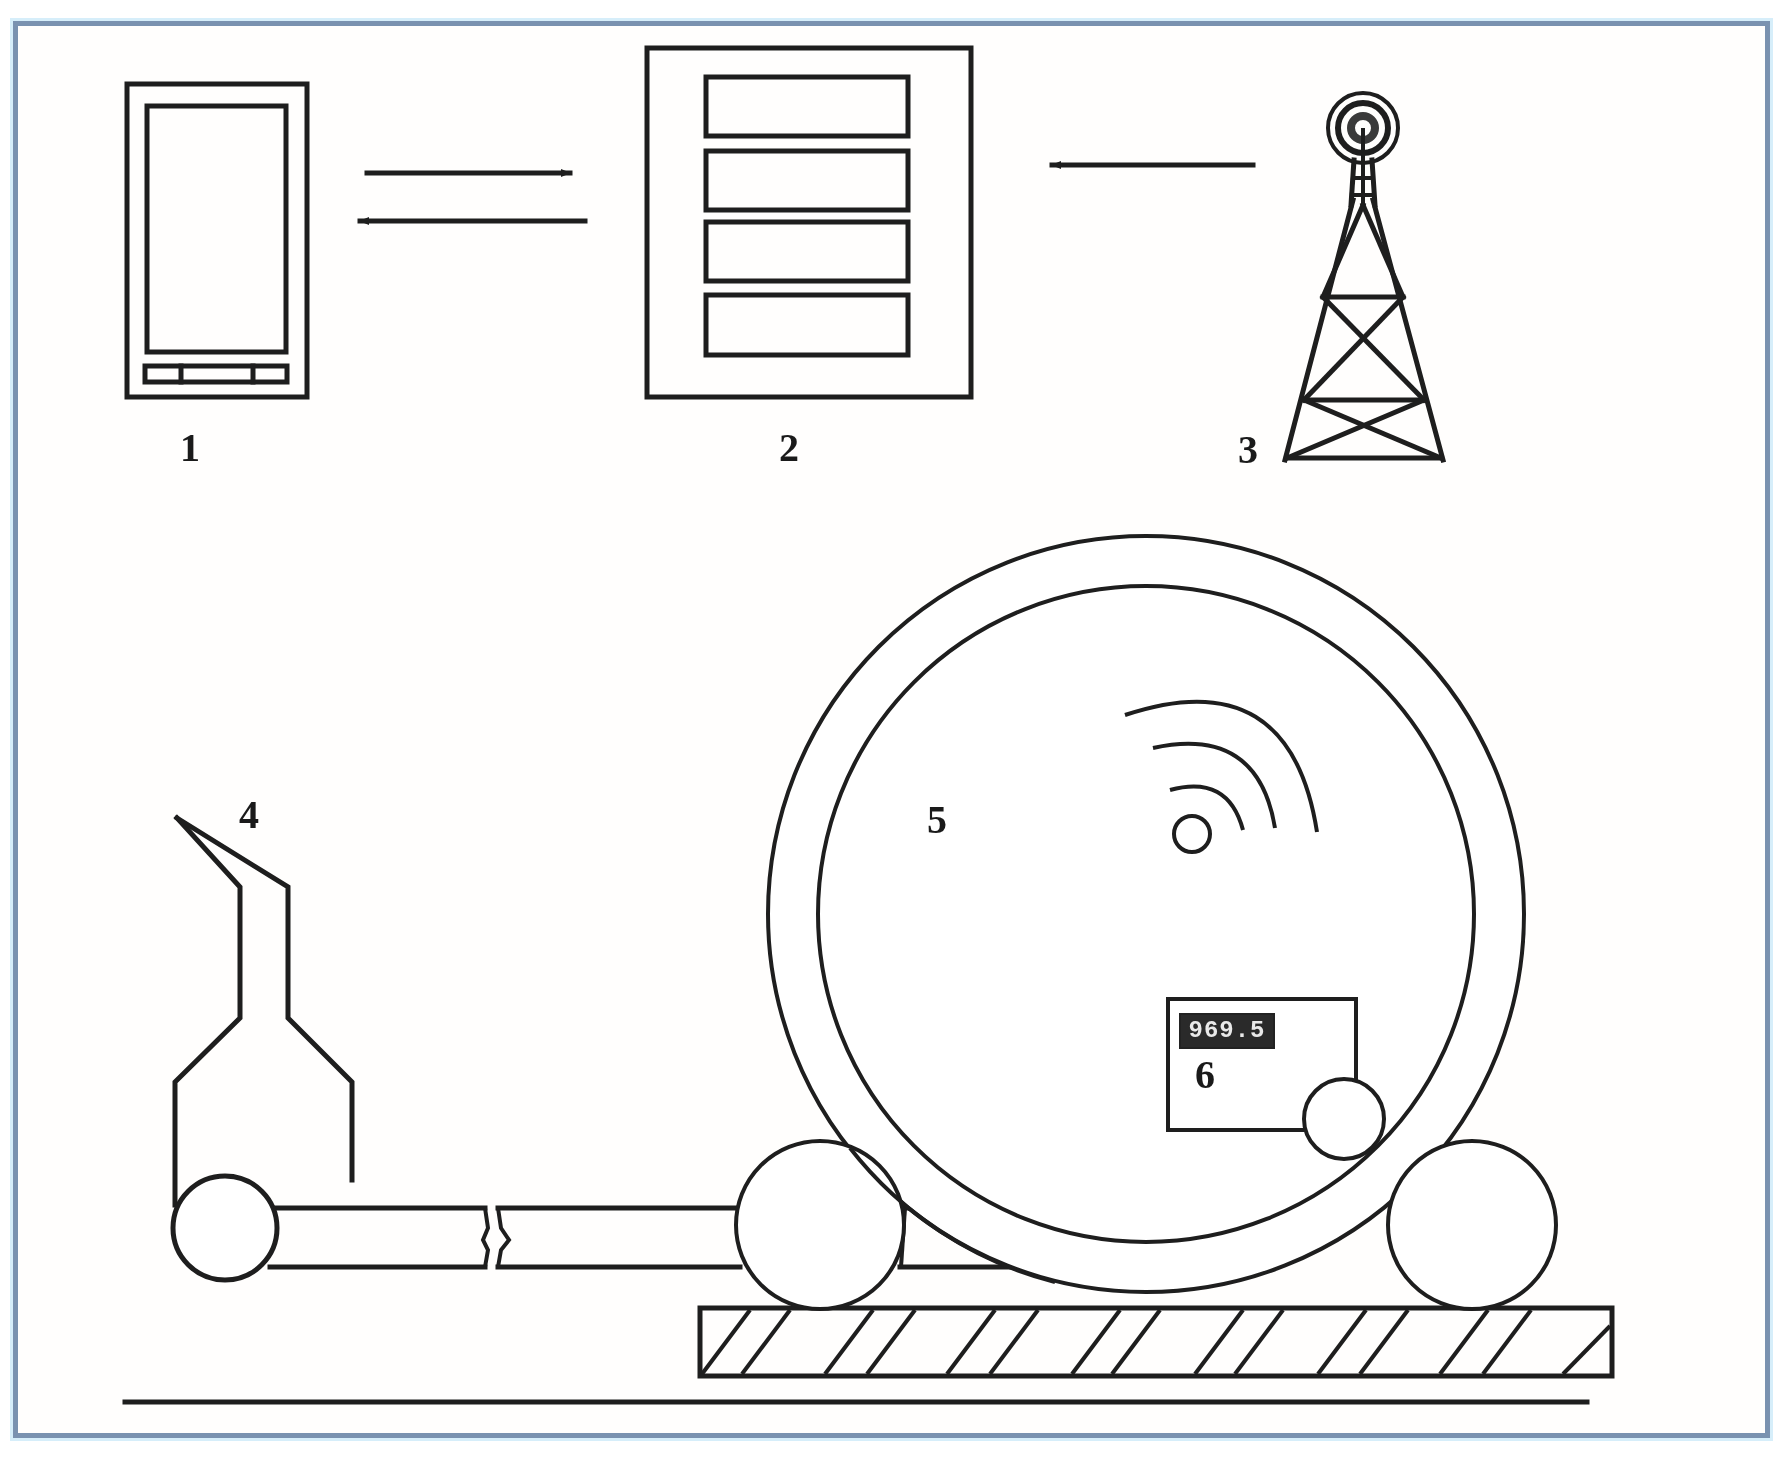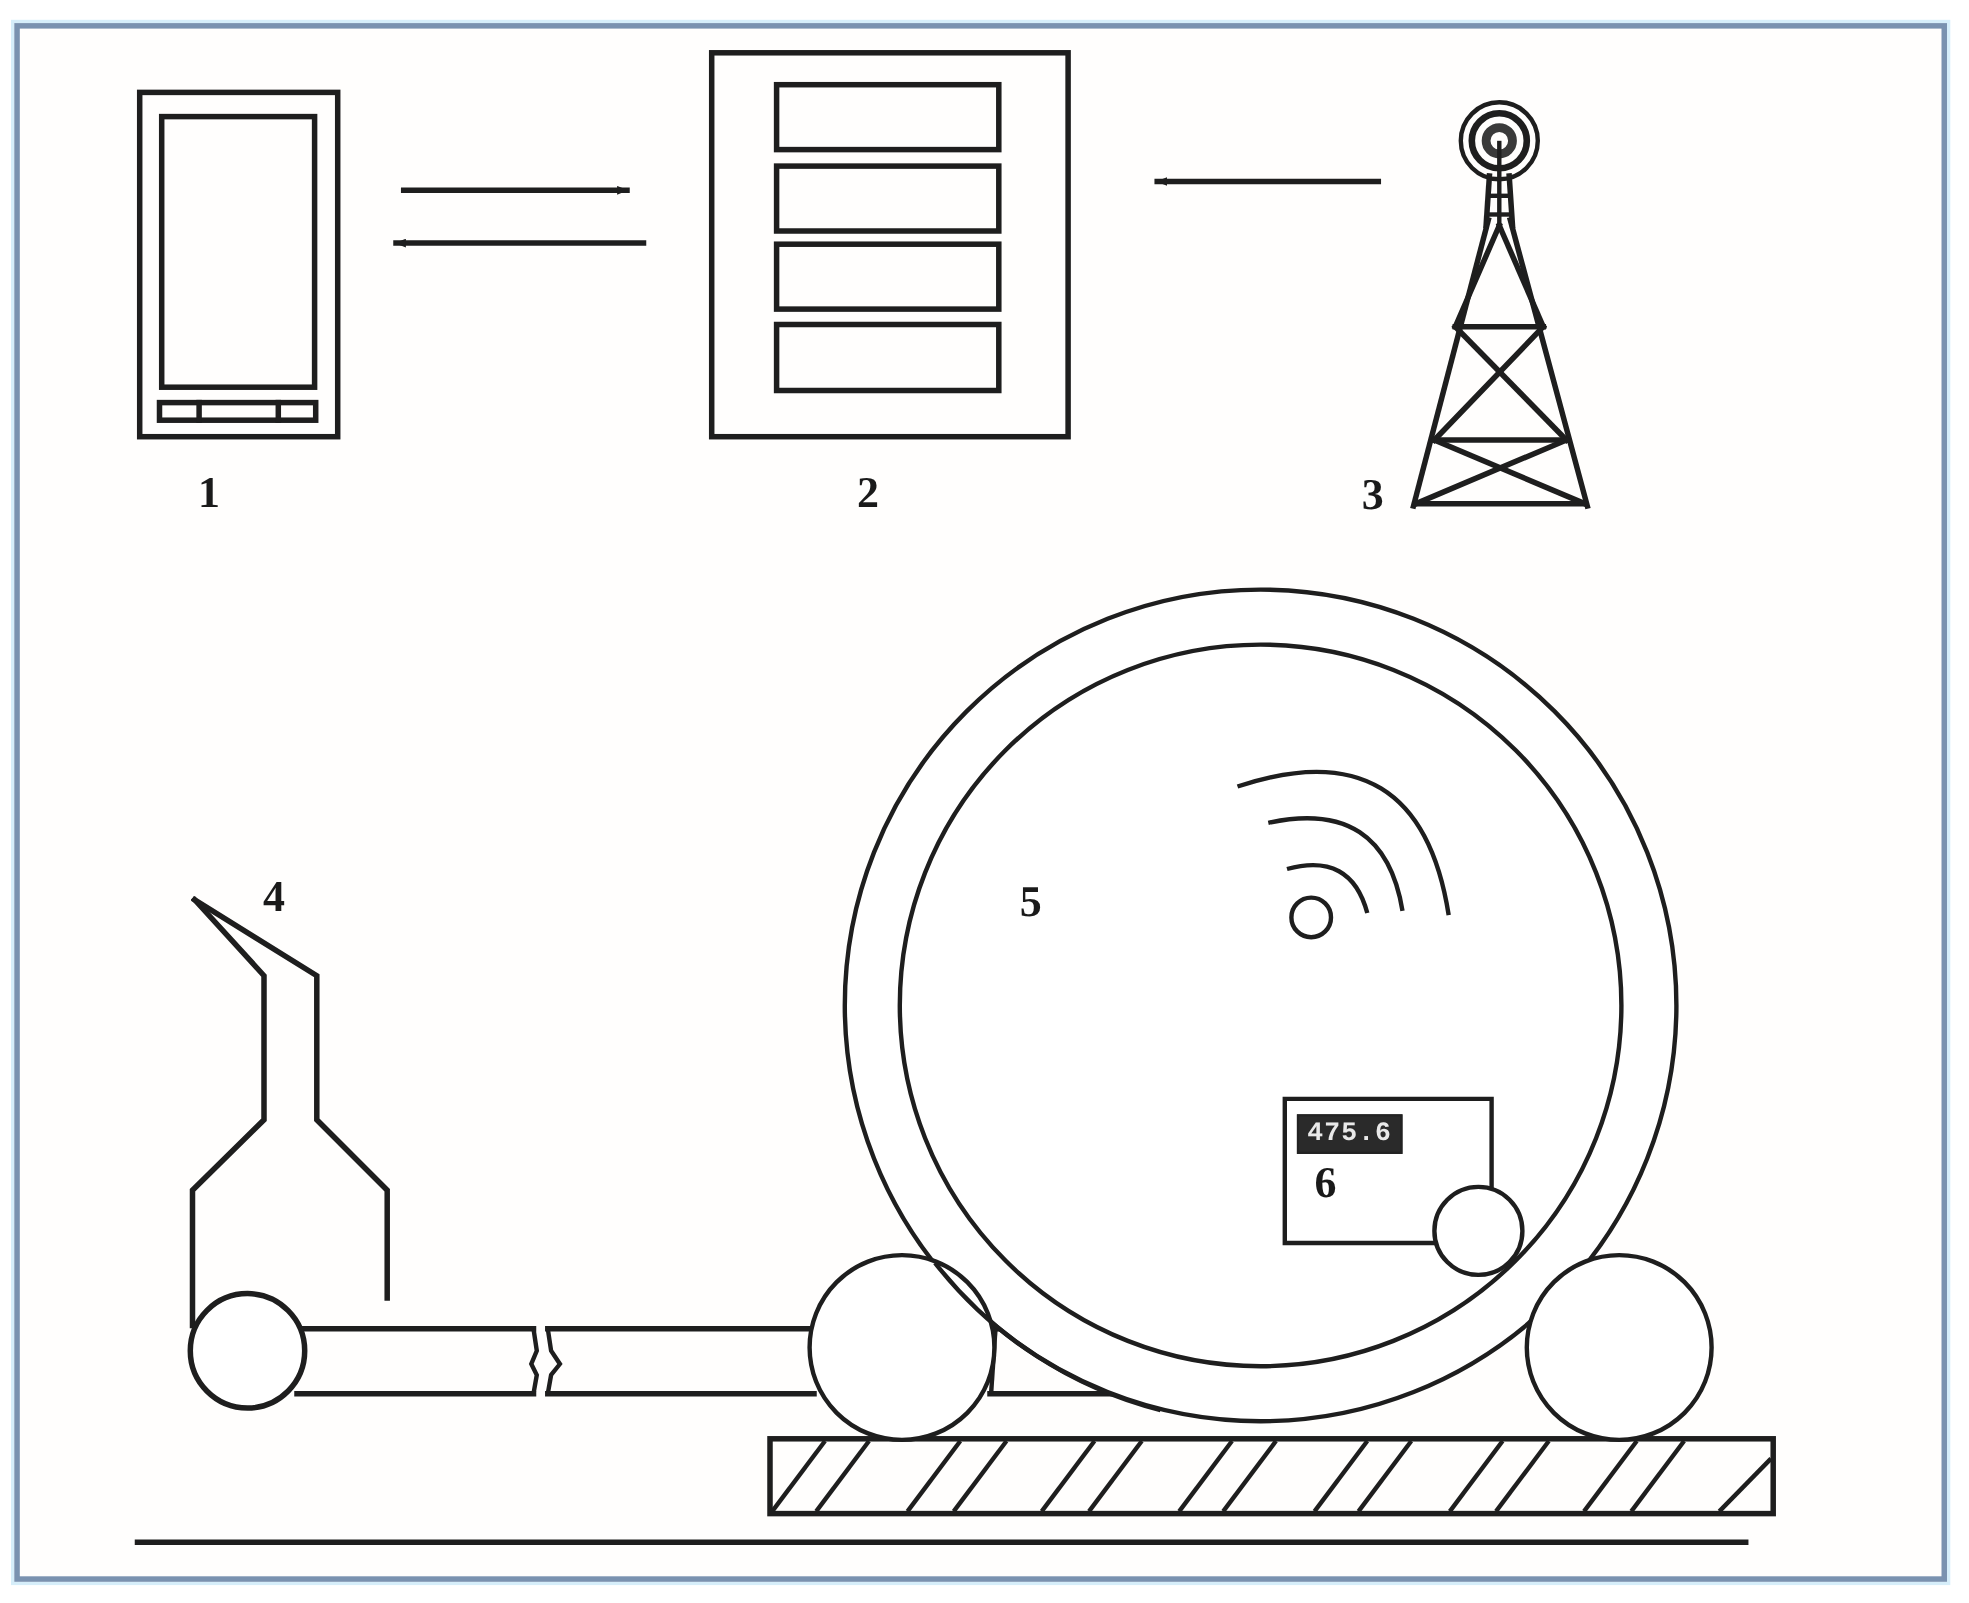--- a/index.html
+++ b/index.html
@@ -150,21 +150,21 @@
       <path class="thin" d="M 1153 748 Q 1258 725 1275 828"></path>
       <path class="thin" d="M 1125 715 Q 1290 660 1317 832"></path>
     </g>
 
     <g>
       <polyline class="thin" points="1305,1130 1168,1130 1168,999 1356,999 1356,1082"></polyline>
       <circle cx="1344" cy="1119" r="40" class="thin wfill"></circle>
     </g>
   </svg>
 
-  <div class="lcd">475.6</div>
+  <div class="lcd">969.5</div>
 
   <div class="lbl" style="left:190px; top:448px;">1</div>
   <div class="lbl" style="left:789px; top:448px;">2</div>
   <div class="lbl" style="left:1248px; top:450px;">3</div>
   <div class="lbl" style="left:249px; top:815px;">4</div>
   <div class="lbl" style="left:937px; top:820px;">5</div>
   <div class="lbl" style="left:1205px; top:1075px;">6</div>
 </div>
 
 </body></html>

